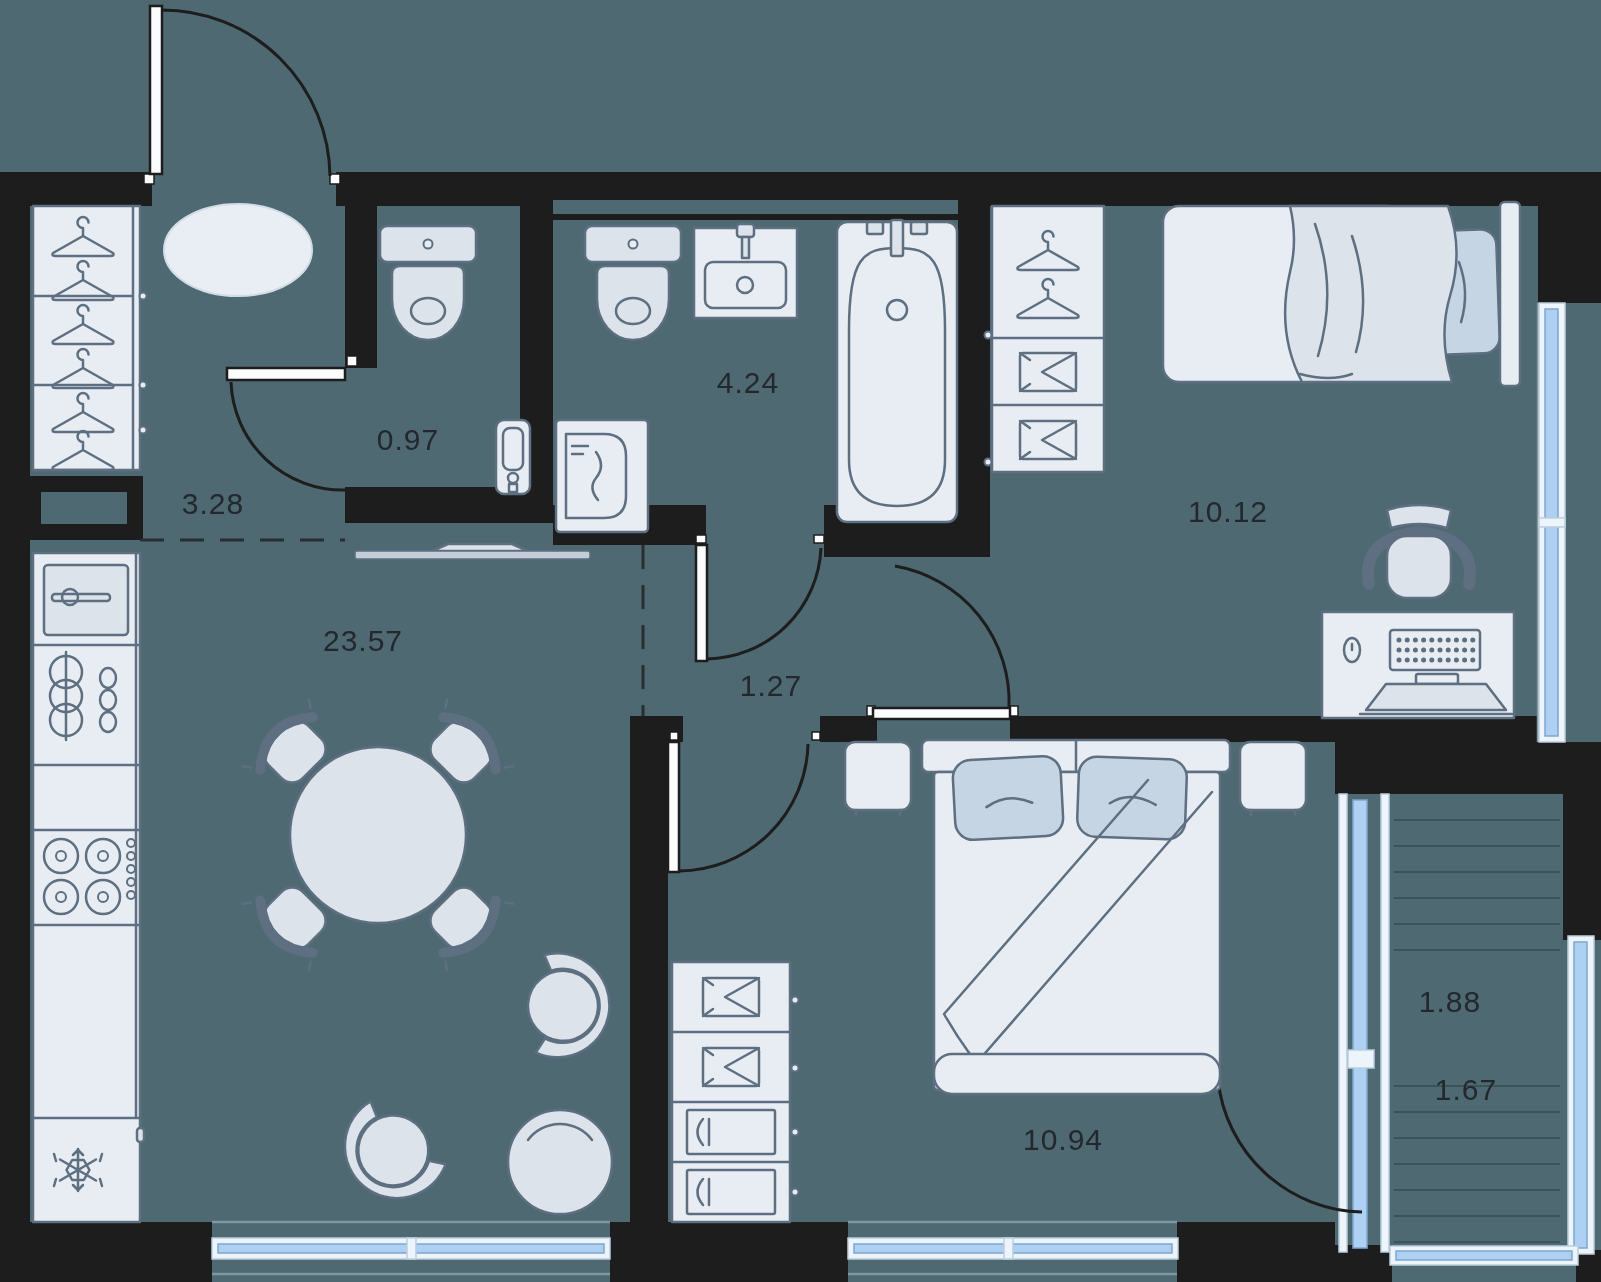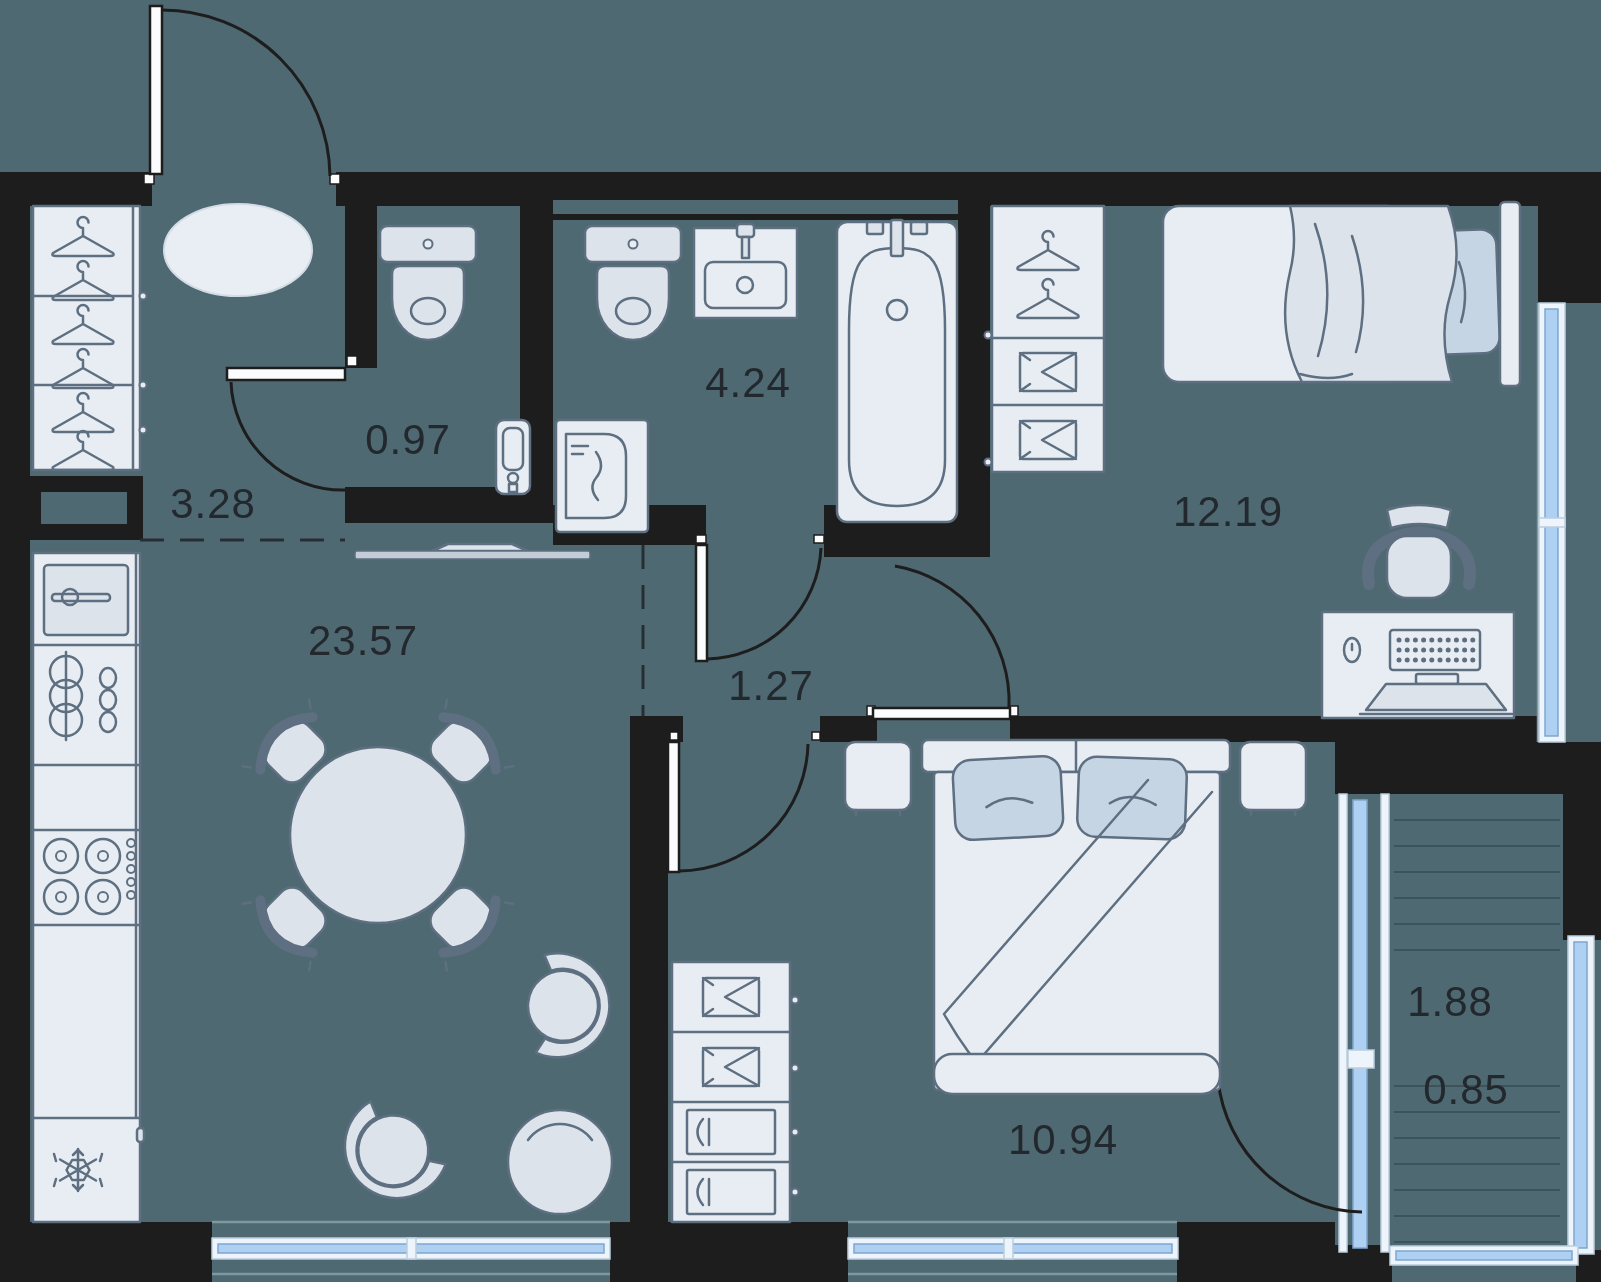--- a/index.html
+++ b/index.html
@@ -22,21 +22,21 @@
   .glassf{fill:var(--glassframe);stroke:#bccedd;stroke-width:1.5;}
   .glass{fill:var(--glass);stroke:#7fa6cf;stroke-width:1.5;}
   .deck{stroke:var(--deck);stroke-width:2;fill:none;}
   .thin{stroke:var(--thin);stroke-width:2.5;fill:none;}
   .dash{stroke:var(--dashc);stroke-width:3;fill:none;stroke-dasharray:24 16;}
   .notch{fill:#ffffff;stroke:var(--wall);stroke-width:1.5;}
   .dot{fill:var(--furnl);stroke:var(--stroke);stroke-width:2;}
   .kdots{stroke:var(--stroke);stroke-width:5;stroke-dasharray:0 8.2;stroke-linecap:round;}
   .rug{fill:#e9eef4;stroke:#d3dce6;stroke-width:2;}
   .area-label{position:absolute;transform:translate(-50%,-50%);color:var(--label);
-    font-size:42px;font-weight:500;letter-spacing:1px;white-space:nowrap;user-select:none;}
+    font-size:30px;font-weight:500;letter-spacing:1px;white-space:nowrap;user-select:none;}
 </style>
 </head>
 <body>
 
 <div class="stage">
 
 <svg class="plan-svg" viewBox="0 0 1601 1282" xmlns="http://www.w3.org/2000/svg">
   <defs>
     <g id="hanger">
       <path class="ln" d="M0,-3 v-7 a5.5,5.5 0 1 1 5.5,-5.5"></path>
@@ -358,19 +358,19 @@
       </g>
       <path class="ln" d="M1212,792 L960,1082 M1148,780 L944,1014 M944,1014 Q968,1056 998,1088"></path>
       <rect class="furnl" x="934" y="1054" width="286" height="40" rx="18"></rect>
     </g>
   </g>
 </svg>
 
   <div class="area-label" style="left:213px;top:504px">3.28</div>
   <div class="area-label" style="left:408px;top:440px">0.97</div>
   <div class="area-label" style="left:748px;top:383px">4.24</div>
-  <div class="area-label" style="left:1228px;top:512px">12.19</div>
+  <div class="area-label" style="left:1228px;top:512px">10.12</div>
   <div class="area-label" style="left:363px;top:641px">23.57</div>
   <div class="area-label" style="left:771px;top:686px">1.27</div>
   <div class="area-label" style="left:1063px;top:1140px">10.94</div>
   <div class="area-label" style="left:1450px;top:1002px">1.88</div>
-  <div class="area-label" style="left:1466px;top:1090px">0.85</div>
+  <div class="area-label" style="left:1466px;top:1090px">1.67</div>
 </div>
 
 </body></html>

